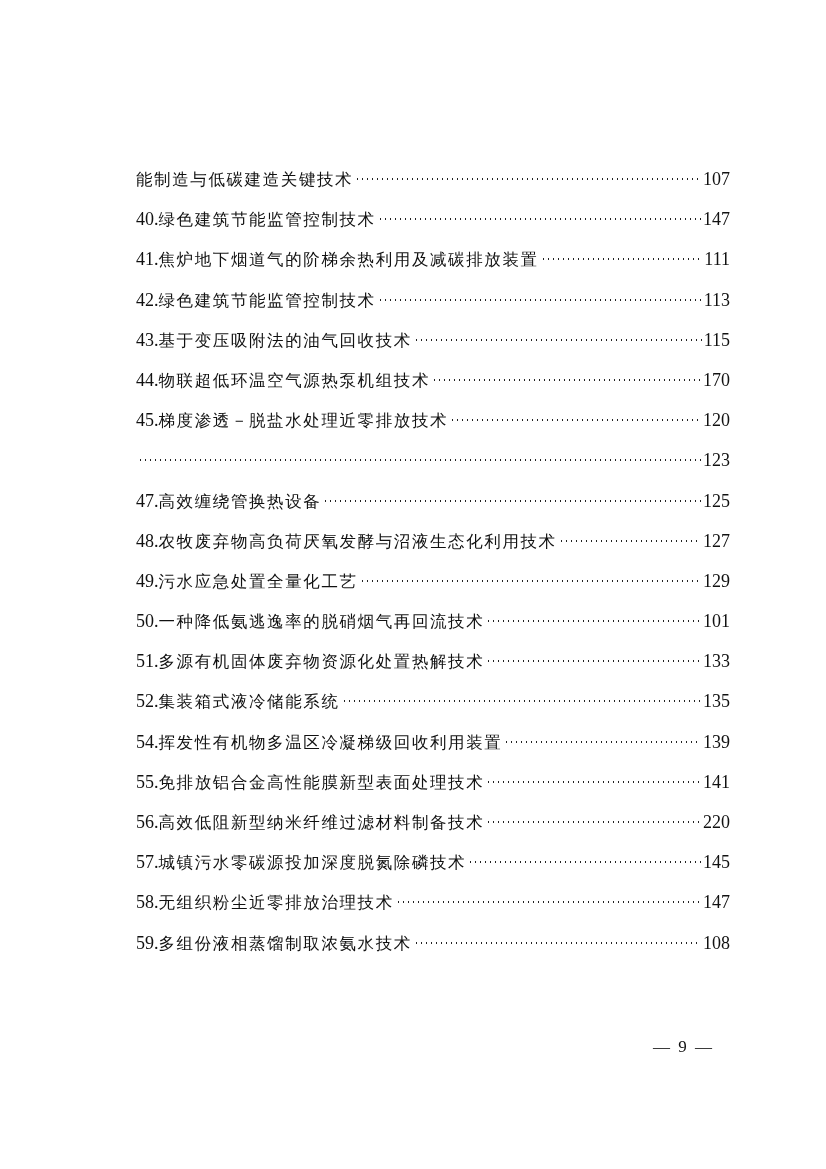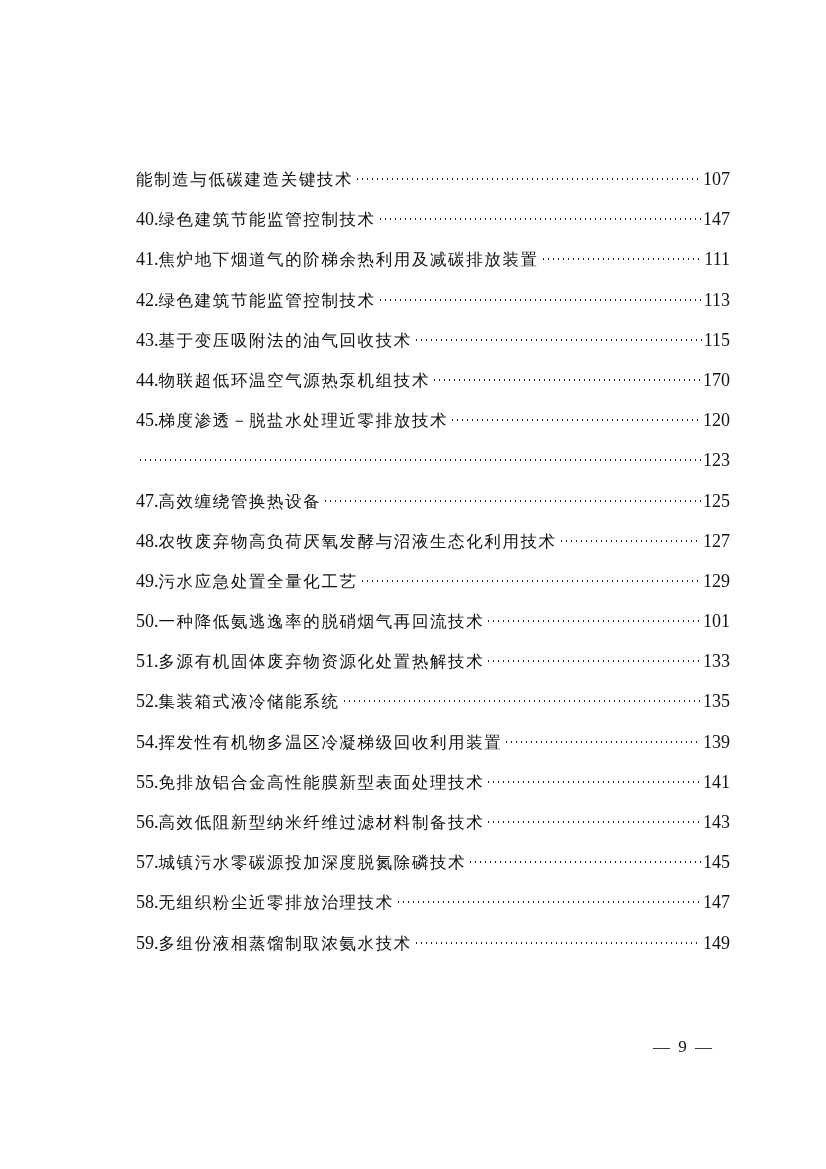--- a/index.html
+++ b/index.html
@@ -147,32 +147,32 @@
     <span class="toc-page">139</span>
   </div>
   <div class="toc-row">
     <span class="toc-title"><span class="num">55.</span><span>免排放铝合金高性能膜新型表面处理技术</span></span>
     <span class="toc-dots"></span>
     <span class="toc-page">141</span>
   </div>
   <div class="toc-row">
     <span class="toc-title"><span class="num">56.</span><span>高效低阻新型纳米纤维过滤材料制备技术</span></span>
     <span class="toc-dots"></span>
-    <span class="toc-page">143</span>
+    <span class="toc-page">220</span>
   </div>
   <div class="toc-row">
     <span class="toc-title"><span class="num">57.</span><span>城镇污水零碳源投加深度脱氮除磷技术</span></span>
     <span class="toc-dots"></span>
     <span class="toc-page">145</span>
   </div>
   <div class="toc-row">
     <span class="toc-title"><span class="num">58.</span><span>无组织粉尘近零排放治理技术</span></span>
     <span class="toc-dots"></span>
     <span class="toc-page">147</span>
   </div>
   <div class="toc-row">
     <span class="toc-title"><span class="num">59.</span><span>多组份液相蒸馏制取浓氨水技术</span></span>
     <span class="toc-dots"></span>
-    <span class="toc-page">149</span>
+    <span class="toc-page">108</span>
   </div>
 </div>
 
 <div class="page-number">— 9 —</div>
 
 </body></html>

